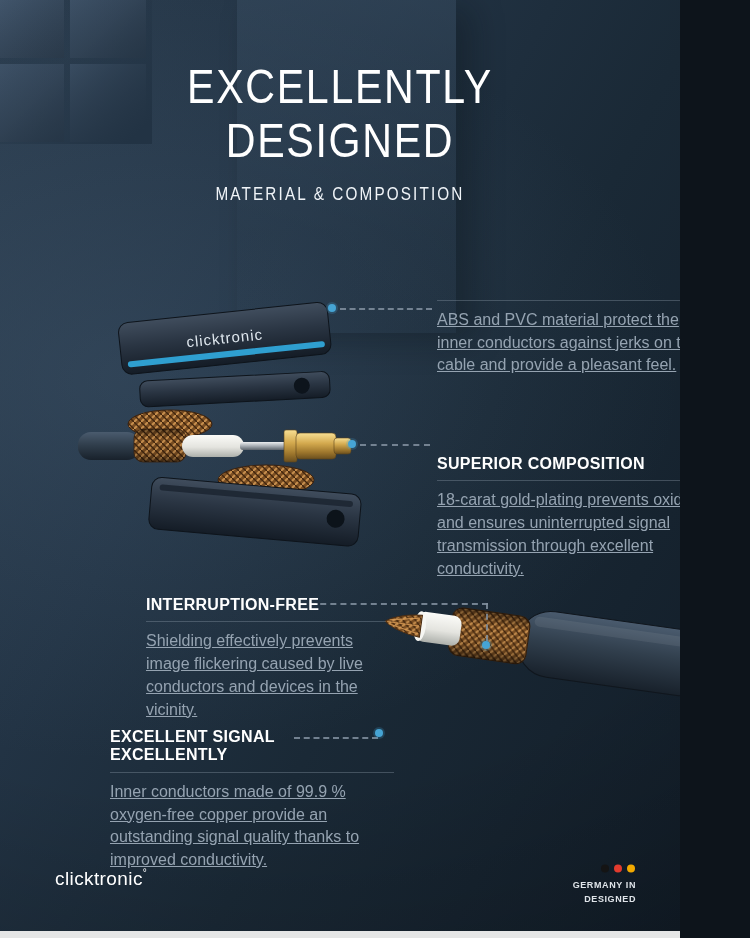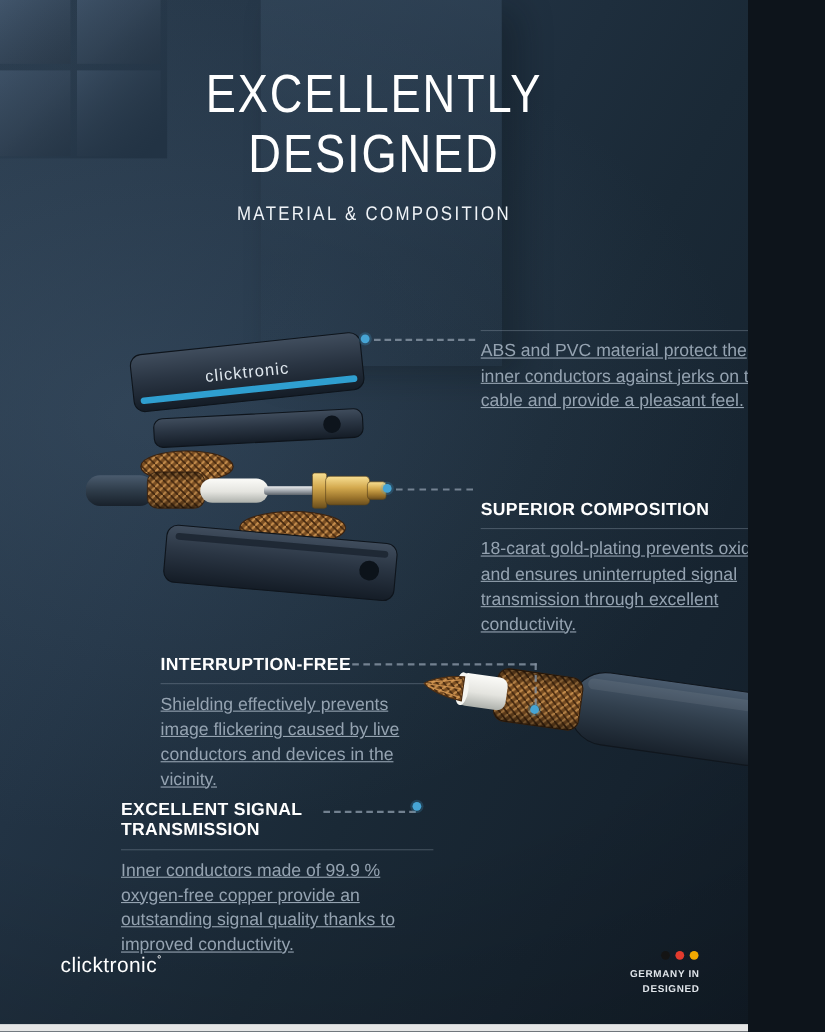--- a/index.html
+++ b/index.html
@@ -216,21 +216,21 @@
     <p>18-carat gold-plating prevents oxidation and ensures uninterrupted signal transmission through excellent conductivity.</p>
   </section>
 
   <section class="feature f3">
     <h2>INTERRUPTION-FREE</h2>
     <div class="rule"></div>
     <p>Shielding effectively prevents image flickering caused by live conductors and devices in the vicinity.</p>
   </section>
 
   <section class="feature f4">
-    <h2>EXCELLENT SIGNAL TRANSMISSION</h2>
+    <h2>EXCELLENT SIGNAL EXCELLENTLY</h2>
     <div class="rule"></div>
     <p>Inner conductors made of 99.9 % oxygen-free copper provide an outstanding signal quality thanks to improved conductivity.</p>
   </section>
 
   <div class="brand"><span>clicktronic</span><span class="brand-mark">°</span></div>
 
   <div class="madein">
     <svg class="flag-dots" width="36" height="9" viewBox="0 0 36 9">
       <circle cx="5" cy="4.5" r="4" fill="#141414"></circle>
       <circle cx="18" cy="4.5" r="4" fill="#e23b2e"></circle>

